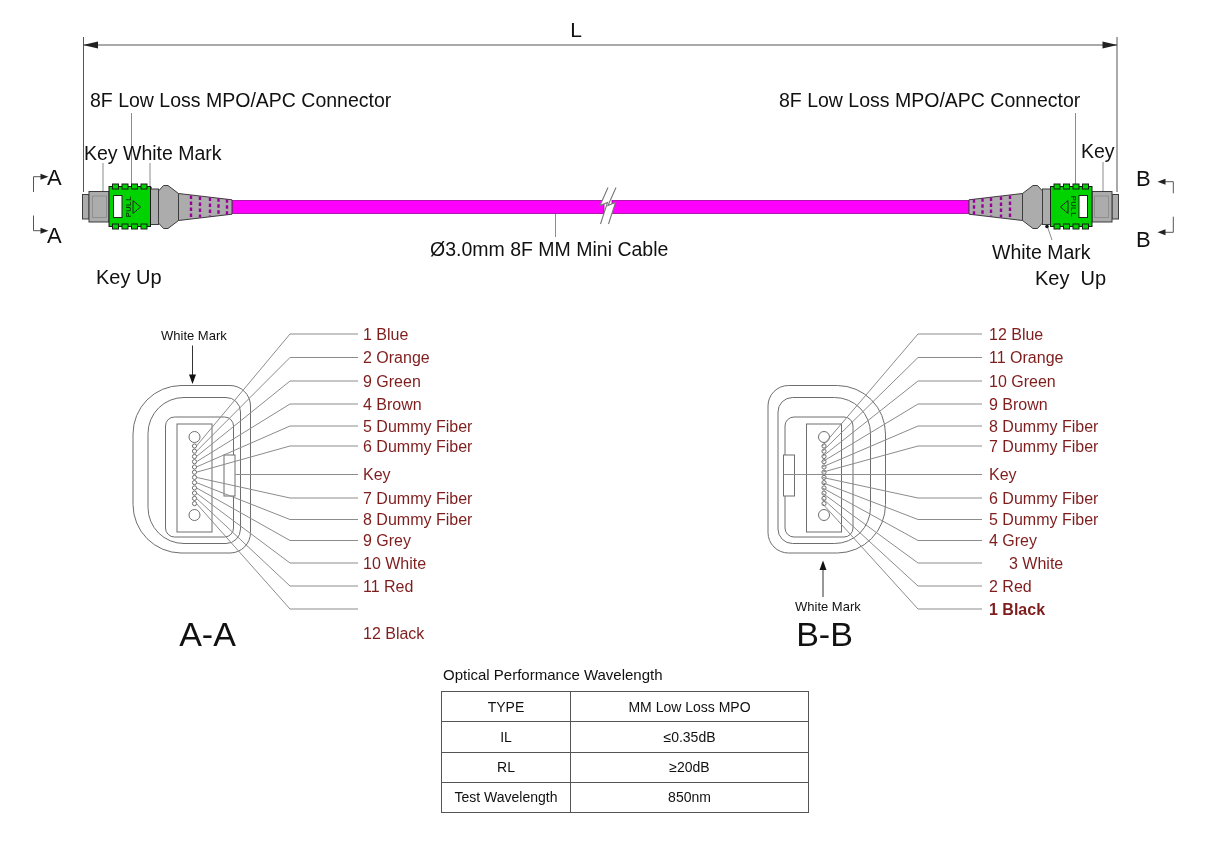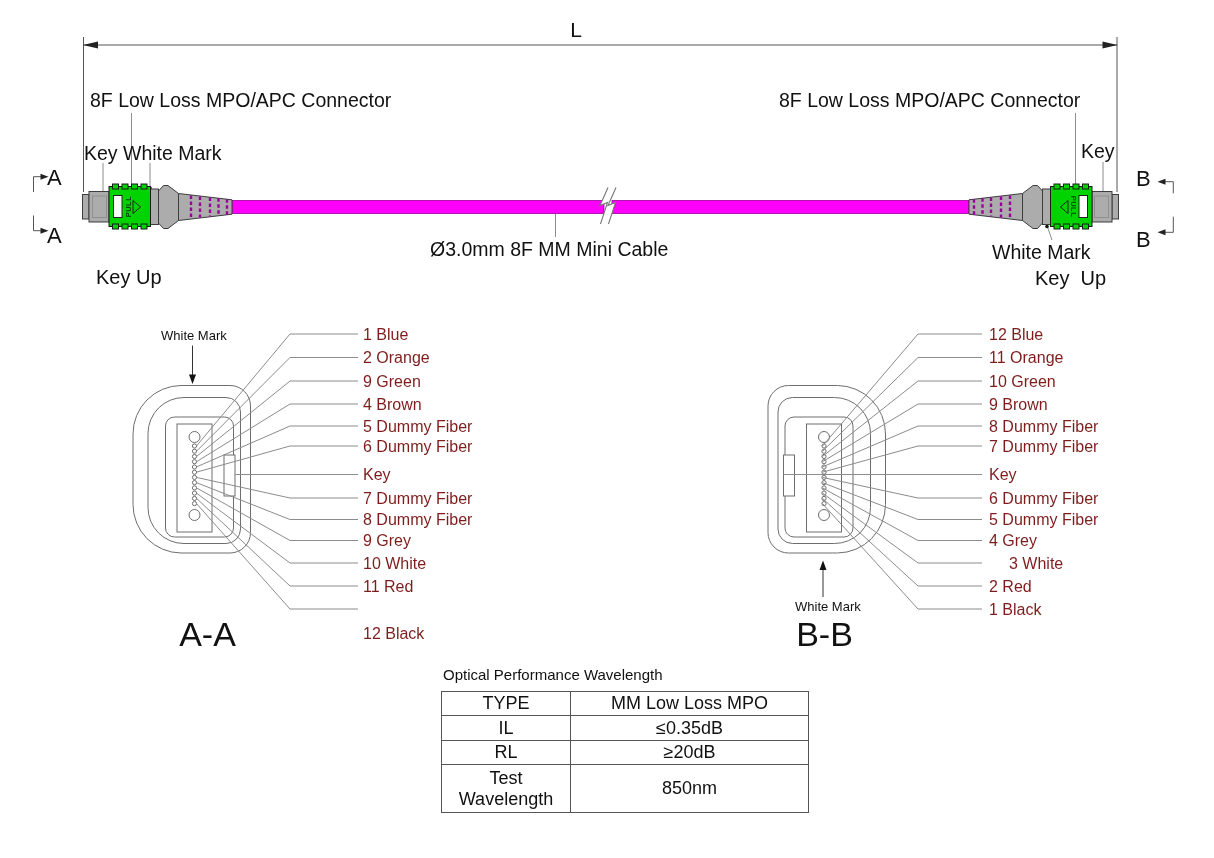--- a/index.html
+++ b/index.html
@@ -7,21 +7,21 @@
          font-family:"Liberation Sans",sans-serif;color:#111;overflow:hidden;}
   .stage svg{position:absolute;left:0;top:0;}
   .lbl{position:absolute;white-space:nowrap;line-height:1.15;color:#111;}
   .fan{position:absolute;white-space:nowrap;font-size:16px;line-height:17px;height:17px;color:#7f1d1d;}
   .ctr{text-align:center;}
   .pull{position:absolute;width:30px;height:11px;font-size:7.5px;font-weight:bold;
         color:#073b07;text-align:center;line-height:11px;letter-spacing:.5px;}
   .pull.left{transform:rotate(-90deg);}
   .pull.right{transform:rotate(90deg);}
   table.perf{position:absolute;left:441px;top:691px;width:368px;height:122px;
-             border-collapse:collapse;font-size:18px;color:#111;}
+             border-collapse:collapse;font-size:14px;color:#111;}
   table.perf td{border:1px solid #555;text-align:center;vertical-align:middle;padding:0;}
   table.perf td.c1{width:128px;}
 </style>
 </head>
 <body>
 
 <div class="stage">
 
   <svg width="1214" height="858" viewBox="0 0 1214 858">
 
@@ -203,21 +203,21 @@
       <div class="fan" style="left: 989px; top: 372.5px;">10 Green</div>
       <div class="fan" style="left: 989px; top: 395.5px;">9 Brown</div>
       <div class="fan" style="left: 989px; top: 417.5px;">8 Dummy Fiber</div>
       <div class="fan" style="left: 989px; top: 437.5px;">7 Dummy Fiber</div>
       <div class="fan" style="left: 989px; top: 465.5px;">Key</div>
       <div class="fan" style="left: 989px; top: 489.5px;">6 Dummy Fiber</div>
       <div class="fan" style="left: 989px; top: 511px;">5 Dummy Fiber</div>
       <div class="fan" style="left: 989px; top: 532px;">4 Grey</div>
       <div class="fan" style="left: 989px; top: 554.5px; margin-left: 20px;">3 White</div>
       <div class="fan" style="left: 989px; top: 577.5px;">2 Red</div>
-      <div class="fan" style="left: 989px; top: 600.5px;">1 Black</div>
+      <div class="fan" style="left: 989px; top: 600.5px; font-weight: bold;">1 Black</div>
     </div>
 
   <div class="lbl" style="left:443px;top:666px;font-size:15px;">Optical Performance Wavelength</div>
   <table class="perf">
     <tbody>
         <tr>
       <td class="c1">TYPE</td>
       <td>MM Low Loss MPO</td>
     </tr>
     <tr>

